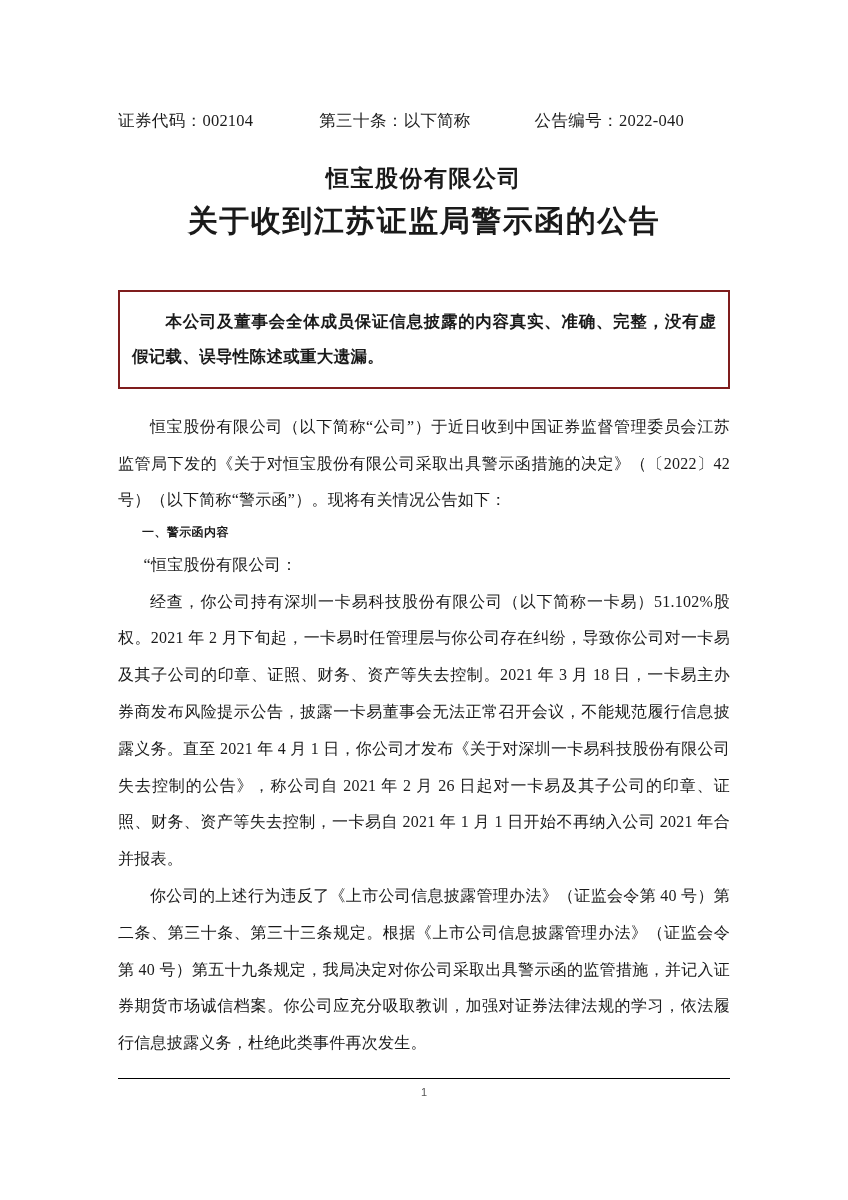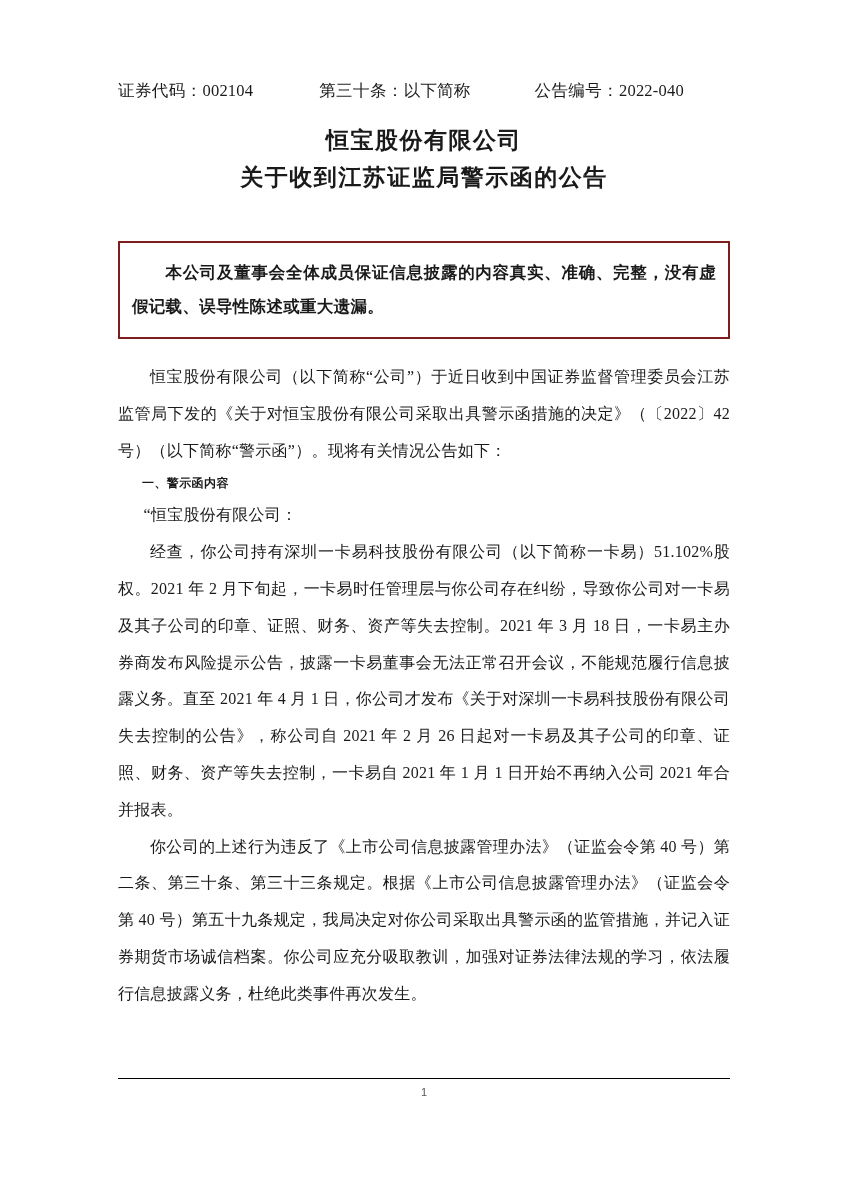--- a/index.html
+++ b/index.html
@@ -21,44 +21,44 @@
     height: 1200px;
     box-sizing: border-box;
     padding: 0 118px;
     background: #fff;
   }
 
   
   .doc-header {
     display: flex;
     align-items: baseline;
-    padding-top: 80px;
+    padding-top: 110px;
     font-size: 16.5px;
     letter-spacing: 0.4px;
     white-space: nowrap;
     text-align: center;
   }
   .doc-header .meta-item { display: inline-block; }
   .doc-header .meta-code  { flex: 0 0 auto; }
   .doc-header .meta-abbr  { flex: 0 0 auto; margin-left: 66px; }
   .doc-header .meta-no    { flex: 0 0 auto; margin-left: 64px; }
   .meta-value { letter-spacing: 0.2px; }
 
   
   .title-block {
-    margin-top: 20px;
+    margin-top: 28px;
     text-align: center;
   }
   .title-line {
     font-weight: bold;
     letter-spacing: 1.5px;
     line-height: 1.62;
   }
   .title-company { font-size: 23px; }
-  .title-subject { font-size: 23px; }
+  .title-subject { font-size: 30px; }
 
   
   .disclaimer-box {
     margin-top: 44px;
     border: 2px solid #7f1d1d;
     padding: 13px 12px 12px 12px;
     font-size: 16.5px;
     font-weight: bold;
     line-height: 2.12;
     text-align: justify;

